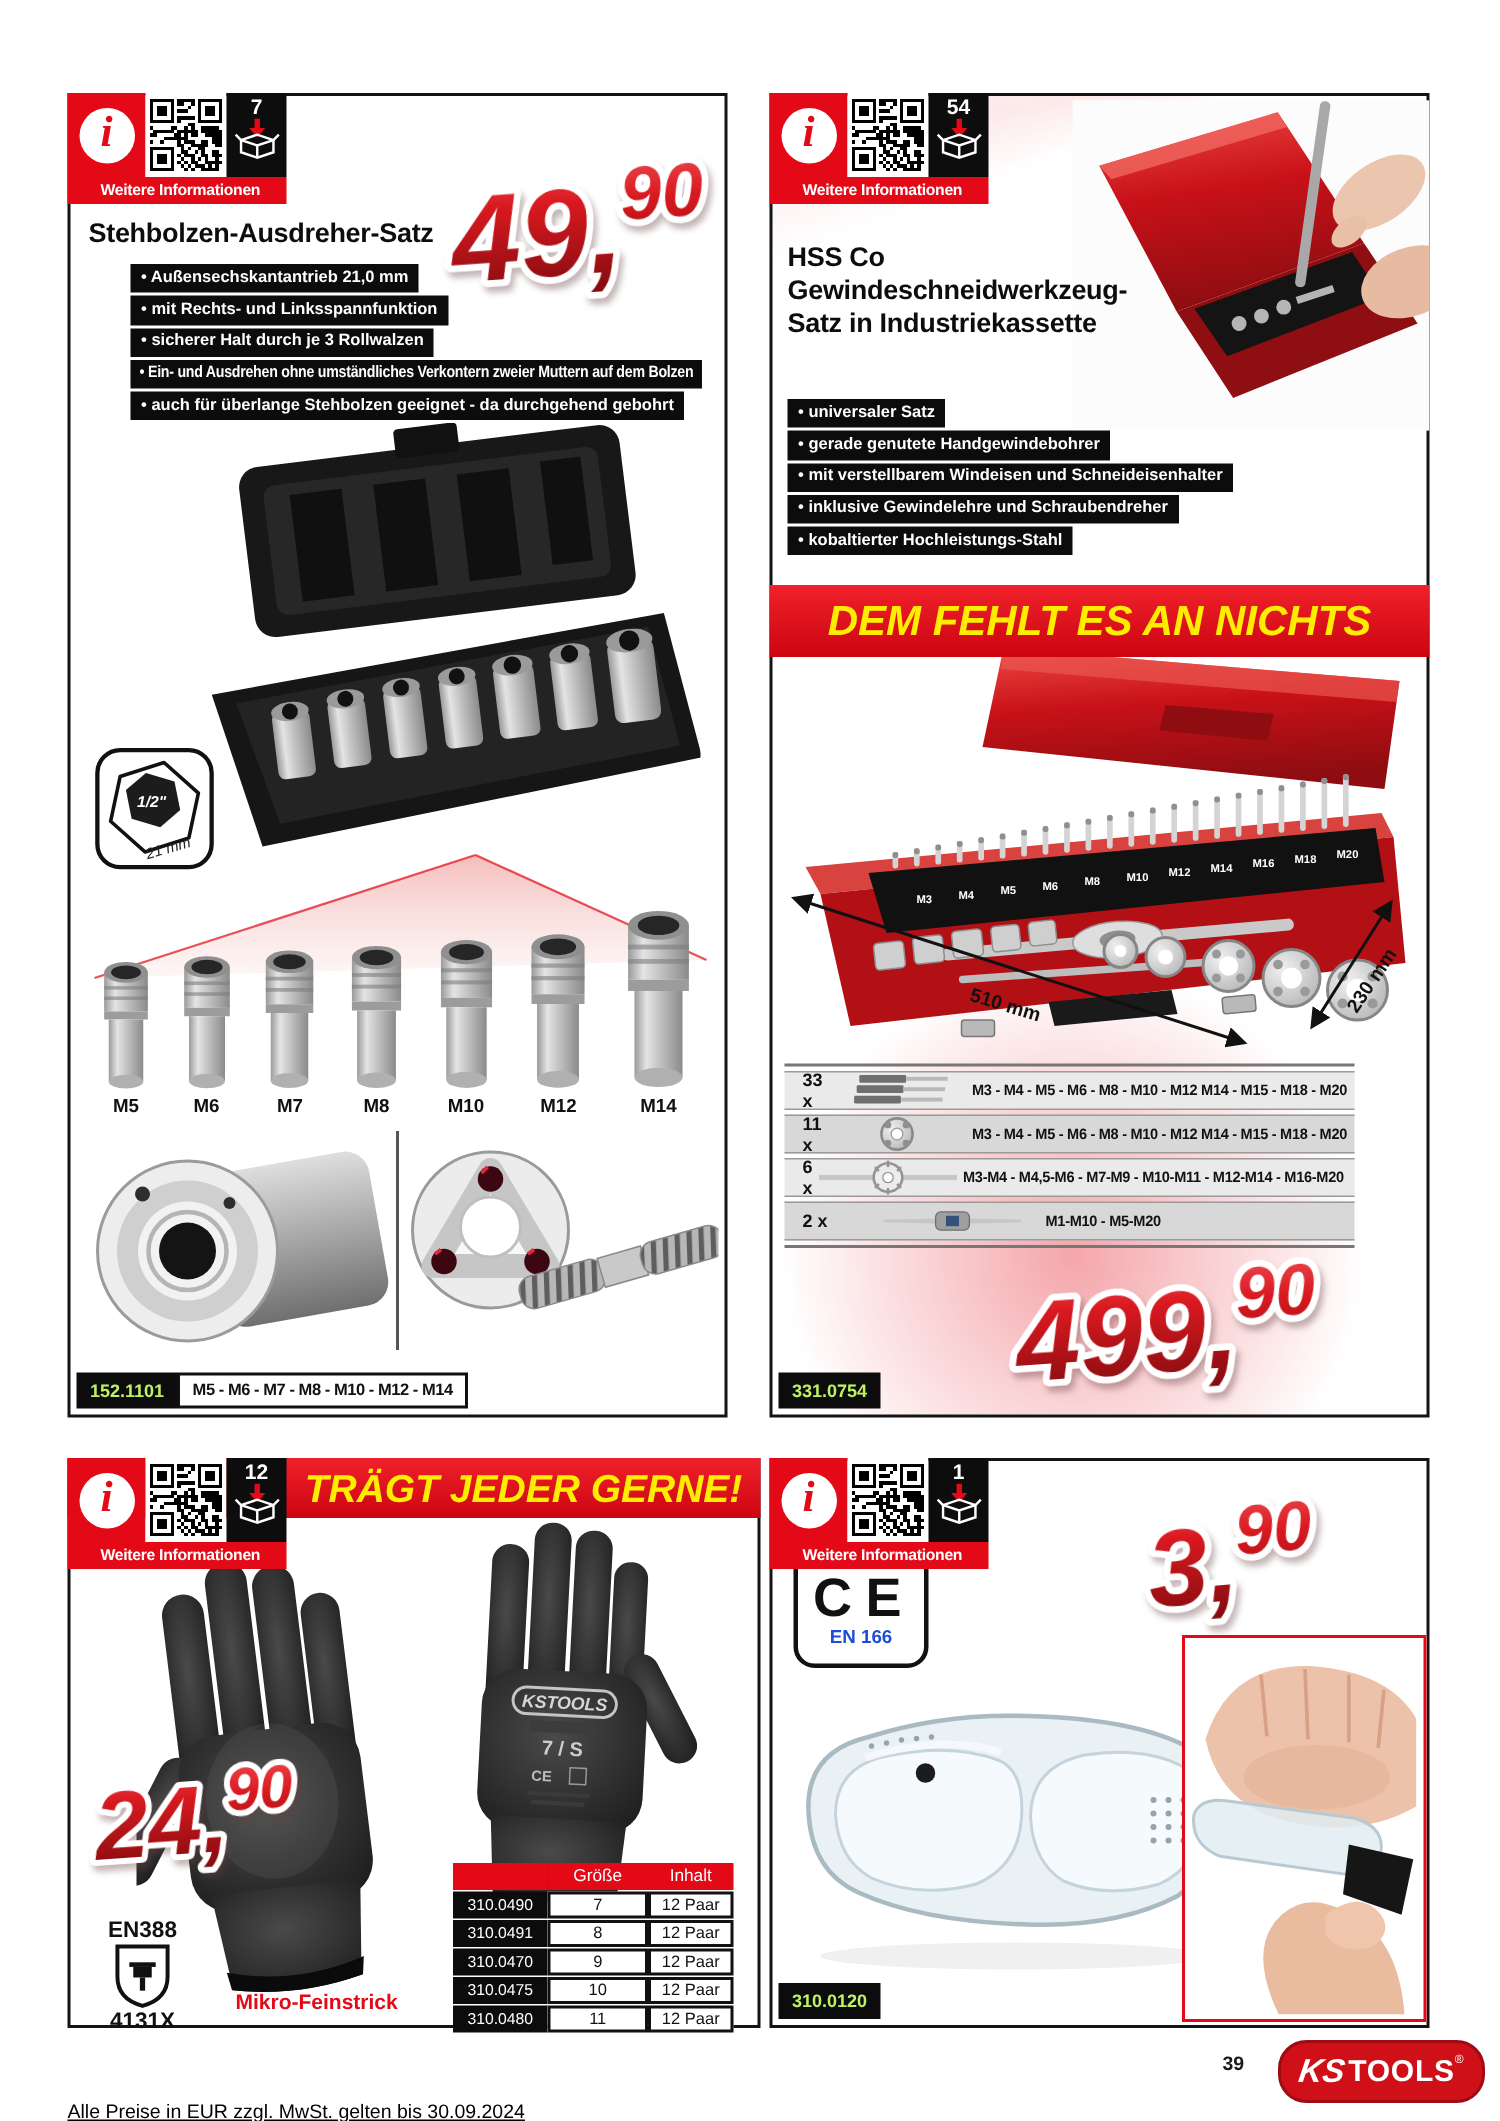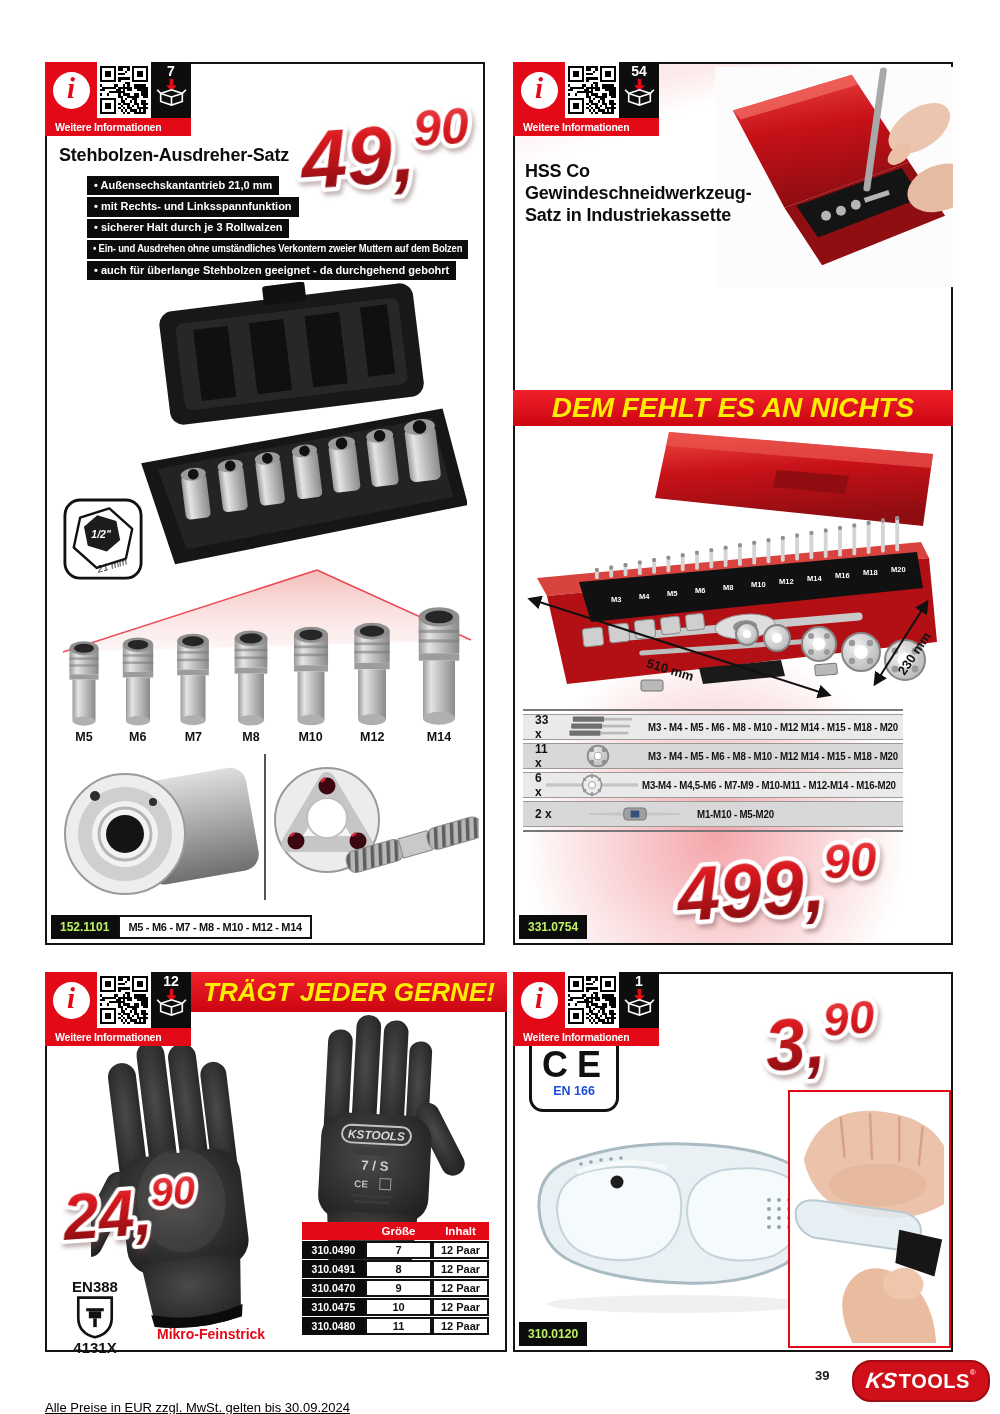--- a/index.html
+++ b/index.html
@@ -24,21 +24,21 @@
   .infoblock{position:absolute;top:-2px;left:-2px;width:146px;z-index:7;}
   .info-row{display:flex;}
   .info-cell-red{width:52px;height:56px;background:#e30917;display:flex;align-items:center;justify-content:center;}
   .info-i{width:37px;height:37px;border-radius:50%;background:#fff;color:#e30917;
           font-family:"Liberation Serif",serif;font-style:italic;font-weight:bold;font-size:29px;
           display:flex;align-items:center;justify-content:center;padding-bottom:3px;box-sizing:border-box;}
   .qr-box{width:54px;height:56px;background:#fff;padding:3px;box-sizing:border-box;}
   .count-box{width:40px;height:56px;background:#0d0d0d;color:#fff;display:flex;flex-direction:column;align-items:center;}
   .count-num{font-weight:bold;font-size:14px;line-height:16px;margin-top:1px;}
   .info-bar{height:17px;background:#e30917;color:#fff;font-size:10.5px;font-weight:bold;
-            display:flex;align-items:center;padding:0 0 1px 10px;letter-spacing:-0.2px;}
+            display:flex;align-items:center;padding:0 0 1px 22px;letter-spacing:-0.2px;}
 
   .title{position:absolute;font-size:18px;font-weight:900;color:#0d0d0d;letter-spacing:-0.2px;line-height:22px;z-index:3;}
   .chips{position:absolute;z-index:3;}
   .chip{background:#0c0c0c;color:#fff;font-size:11px;font-weight:bold;line-height:1.25;
         padding:2.5px 7px 3px;margin-bottom:2px;width:max-content;white-space:nowrap;}
   .chip::before{content:"• ";}
 
   .banner{position:absolute;left:-2px;right:-2px;background:linear-gradient(#f0212b,#cb0511);
           color:#ffed00;font-style:italic;font-weight:900;display:flex;align-items:center;justify-content:center;z-index:2;}
 
@@ -54,21 +54,21 @@
   .ct{position:absolute;left:8px;top:645px;width:380px;border-top:2px solid #777;border-bottom:2px solid #777;padding:3px 0;z-index:3;}
   .ct-row{display:flex;align-items:center;height:26px;margin-bottom:3px;background:#eaeaea;
           border-top:1px solid #9a9a9a;border-bottom:1px solid #9a9a9a;box-sizing:border-box;}
   .ct-row:last-child{margin-bottom:0;}
   .ct-row.alt{background:#d8d8d8;}
   .ct-qty{width:50px;padding-left:12px;font-size:12px;font-weight:bold;color:#111;}
   .ct-icon{width:112px;display:flex;align-items:center;}
   .ct-range{flex:1;font-size:10px;font-weight:bold;color:#111;letter-spacing:-0.2px;transform:scaleX(.97);transform-origin:left center;white-space:nowrap;}
 
   
-  .st{position:absolute;left:255px;top:248px;z-index:5;font-weight:bold;}
+  .st{position:absolute;left:255px;top:268px;z-index:5;font-weight:normal;}
   .st-row{display:flex;margin-bottom:1px;}
   .st-h{background:#e30917;color:#fff;font-size:11.5px;display:flex;align-items:center;justify-content:center;height:18px;}
   .st-a{background:#0c0c0c;color:#fff;font-size:10.5px;display:flex;align-items:center;justify-content:center;width:63px;height:18px;}
   .st-c{background:#fff;border:2px solid #111;box-sizing:border-box;color:#111;font-size:11px;
         display:flex;align-items:center;justify-content:center;height:18px;}
 
   .sock-row{position:absolute;left:14px;top:540px;width:410px;display:flex;justify-content:space-between;align-items:flex-end;z-index:3;}
   .sock{display:flex;flex-direction:column;align-items:center;}
   .sock-label{font-size:12.5px;font-weight:bold;color:#111;margin-top:2px;}
 
@@ -661,22 +661,29 @@
     <ellipse cx="227" cy="122" rx="34" ry="23" fill="#e6bba1" transform="rotate(-20 227 122)"></ellipse>
     <ellipse cx="186" cy="88" rx="14" ry="8" fill="#e9bfa6" transform="rotate(-40 186 88)"></ellipse>
   </svg>
 
   <div class="title" style="left:10px;top:96px;z-index:2;">
     <div>HSS Co</div>
     <div>Gewindeschneidwerkzeug-</div>
     <div>Satz in Industriekassette</div>
   </div>
 
-
-  <div class="banner" style="top:326px;height:36px;font-size:28px;">DEM FEHLT ES AN NICHTS</div>
+  <div class="chips" style="left:10px;top:202px;">
+    <div class="chip">universaler Satz</div>
+    <div class="chip">gerade genutete Handgewindebohrer</div>
+    <div class="chip">mit verstellbarem Windeisen und Schneideisenhalter</div>
+    <div class="chip">inklusive Gewindelehre und Schraubendreher</div>
+    <div class="chip">kobaltierter Hochleistungs-Stahl</div>
+  </div>
+
+  <div class="banner" style="top:326px;height:48px;font-size:28px;">DEM FEHLT ES AN NICHTS</div>
 
   <svg class="abs" style="left:4px;top:366px;z-index:1;" width="432" height="292" viewBox="0 0 432 292">
     <path d="M150,2 L414,24 L404,96 L136,68 Z" fill="url(#redG)"></path>
     <path d="M150,2 L414,24 L412,38 L148,16 Z" fill="#e9554f" opacity=".7"></path>
     <path d="M258,40 L330,46 L326,64 L254,57 Z" fill="#8f0d11"></path>
     <path d="M18,148 L402,112 L410,128 L28,166 Z" fill="#d8433f"></path>
     <path d="M28,166 L410,128 L418,212 L48,254 Z" fill="#b31015"></path>
     <path d="M60,152 L398,122 L404,158 L72,192 Z" fill="#111"></path>
     <g id="tap-pins">
         <rect x="76" y="138" width="3.8" height="11" rx="1.6" fill="#d4d4d4"></rect>

